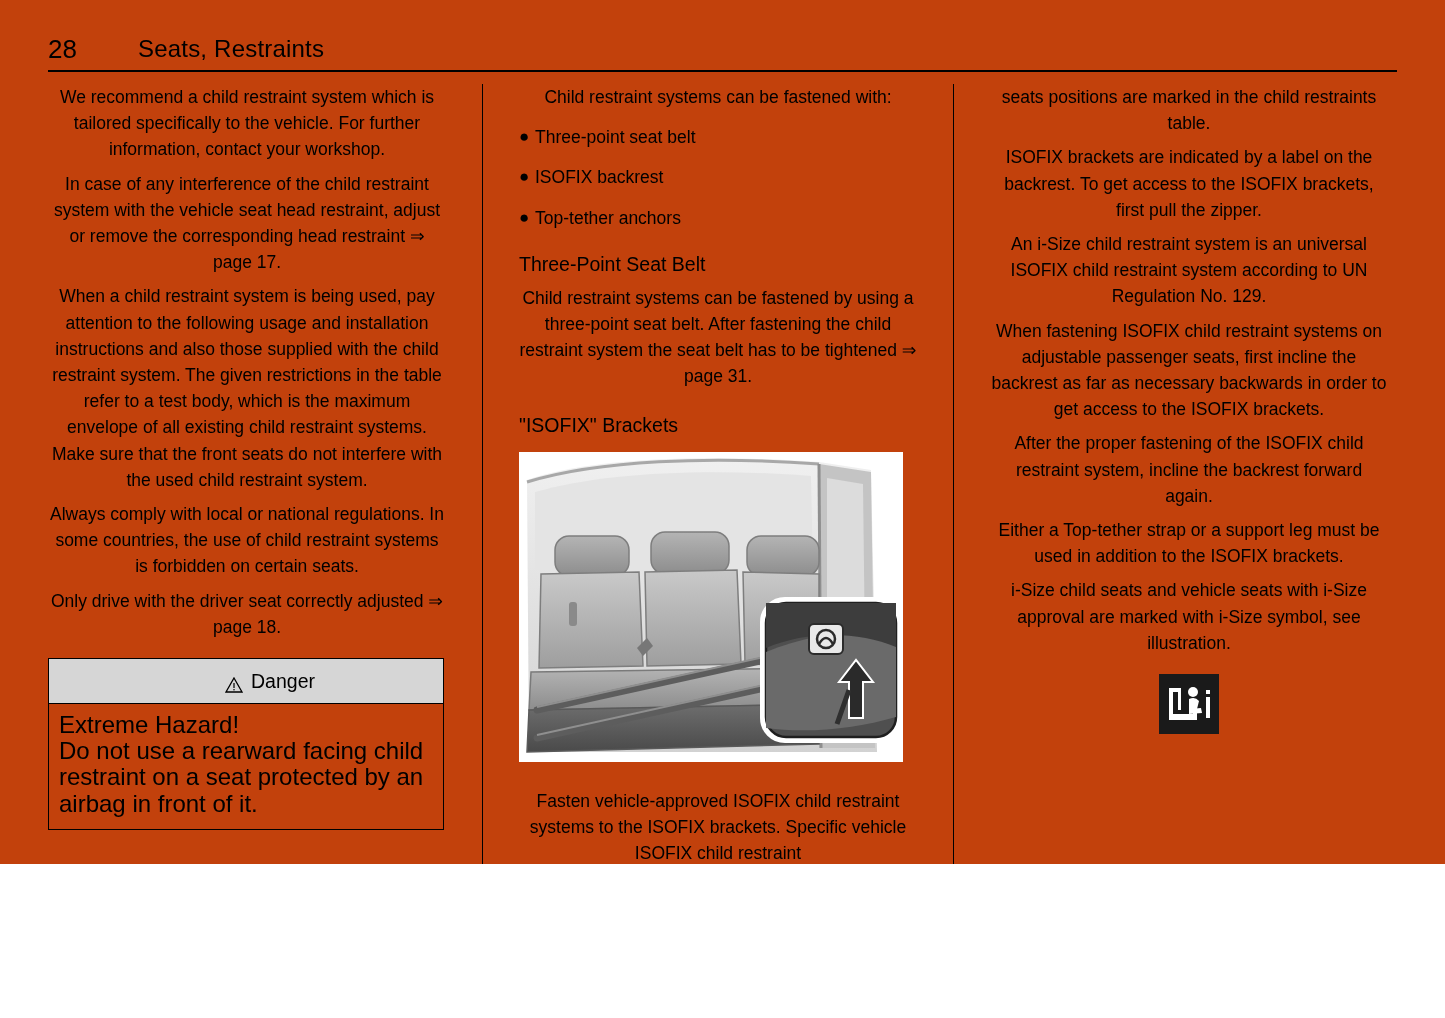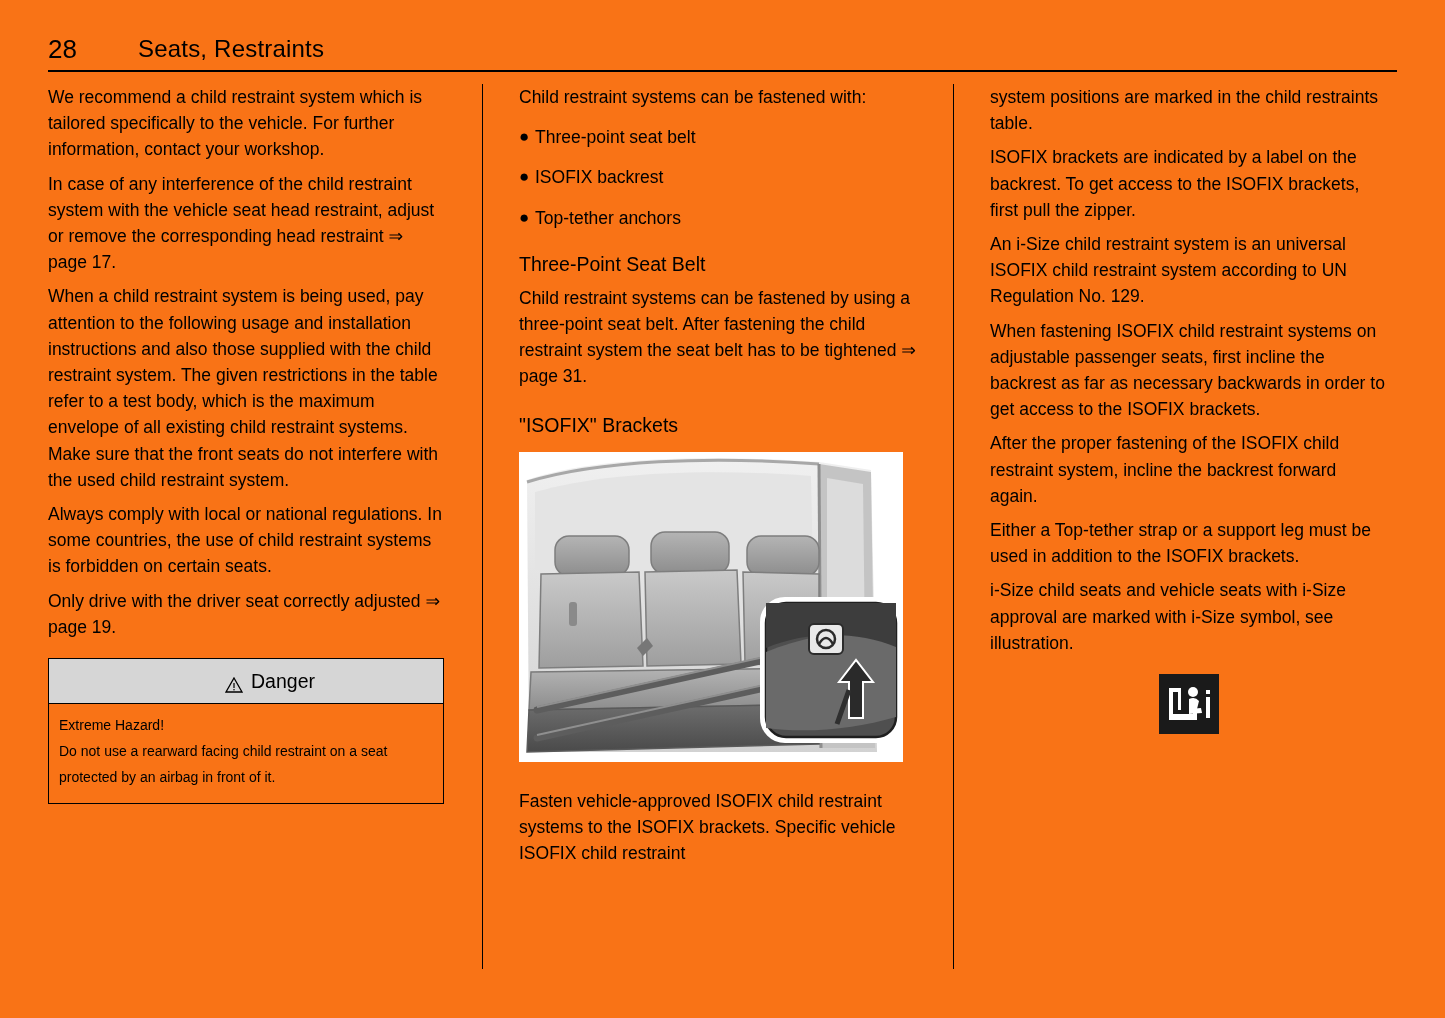--- a/index.html
+++ b/index.html
@@ -7,22 +7,22 @@
     padding: 0;
     background: #ffffff;
   }
   body {
     font-family: "Liberation Sans", sans-serif;
     color: #000000;
   }
   .page {
     position: relative;
     width: 1445px;
-    height: 1018px;
-    background: #f97316;
+    height: 864px;
+    background: #c2410c;
     overflow: hidden;
     box-sizing: border-box;
   }
   
   .header {
     position: absolute;
     left: 48px;
     top: 34px;
     width: 1349px;
     height: 36px;
@@ -66,20 +66,21 @@
   }
   .col-divider {
     flex: 0 0 1px;
     width: 1px;
     background: #000000;
     margin: 0 36px;
     height: 885px;
   }
   .col p {
     margin: 0;
+    text-align: center;
   }
   .col p + p {
     margin-top: 8px;
   }
   .bullet-item {
     display: flex;
     margin-top: 14px;
     margin-bottom: 14px;
   }
   .bullet-dot {
@@ -118,21 +119,21 @@
     padding-left: 48px;
   }
   .warn-tri {
     display: inline-block;
     width: 18px;
     height: 16px;
     position: relative;
   }
   .danger-body {
     padding: 8px 10px 12px 10px;
-    font-size: 14px;
+    font-size: 24px;
     line-height: 26.2px;
   }
   
   .illus {
     margin-top: 14px;
     margin-bottom: 26px;
     width: 384px;
     height: 310px;
     position: relative;
     background: #ffffff;
@@ -163,21 +164,21 @@
   </div>
   <div class="header-rule"></div>
 
   <div class="columns">
 
     <div class="col">
       <p>We recommend a child restraint system which is tailored specifically to the vehicle. For further information, contact your workshop.</p>
       <p>In case of any interference of the child restraint system with the vehicle seat head restraint, adjust or remove the corresponding head restraint ⇒ page 17.</p>
       <p>When a child restraint system is being used, pay attention to the following usage and installation instructions and also those supplied with the child restraint system. The given restrictions in the table refer to a test body, which is the maximum envelope of all existing child restraint systems. Make sure that the front seats do not interfere with the used child restraint system.</p>
       <p>Always comply with local or national regulations. In some countries, the use of child restraint systems is forbidden on certain seats.</p>
-      <p>Only drive with the driver seat correctly adjusted ⇒ page 19.</p>
+      <p>Only drive with the driver seat correctly adjusted ⇒ page 18.</p>
 
       <div class="danger-box">
         <div class="danger-head">
           <span class="warn-tri">
             <svg width="18" height="16" viewBox="0 0 18 16">
               <polygon points="9,1 17,15 1,15" fill="none" stroke="#000" stroke-width="1.3"></polygon>
               <rect x="8.4" y="6" width="1.2" height="5" fill="#000"></rect>
               <rect x="8.4" y="12" width="1.2" height="1.4" fill="#000"></rect>
             </svg>
           </span>
@@ -282,21 +283,21 @@
           <path d="M318 272 L330 238" stroke="#2f2f2f" stroke-width="5"></path>
         </svg>
       </div>
 
       <p>Fasten vehicle-approved ISOFIX child restraint systems to the ISOFIX brackets. Specific vehicle ISOFIX child restraint</p>
     </div>
 
     <div class="col-divider"></div>
 
     <div class="col">
-      <p>system positions are marked in the child restraints table.</p>
+      <p>seats positions are marked in the child restraints table.</p>
       <p>ISOFIX brackets are indicated by a label on the backrest. To get access to the ISOFIX brackets, first pull the zipper.</p>
       <p>An i-Size child restraint system is an universal ISOFIX child restraint system according to UN Regulation No. 129.</p>
       <p>When fastening ISOFIX child restraint systems on adjustable passenger seats, first incline the backrest as far as necessary backwards in order to get access to the ISOFIX brackets.</p>
       <p>After the proper fastening of the ISOFIX child restraint system, incline the backrest forward again.</p>
       <p>Either a Top-tether strap or a support leg must be used in addition to the ISOFIX brackets.</p>
       <p>i-Size child seats and vehicle seats with i-Size approval are marked with i-Size symbol, see illustration.</p>
 
       <div class="isize-wrap">
         <div class="isize">
           <svg width="60" height="60" viewBox="0 0 60 60">

